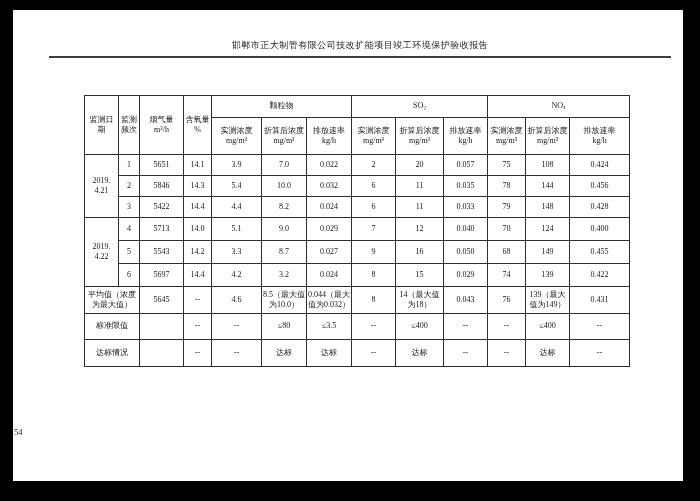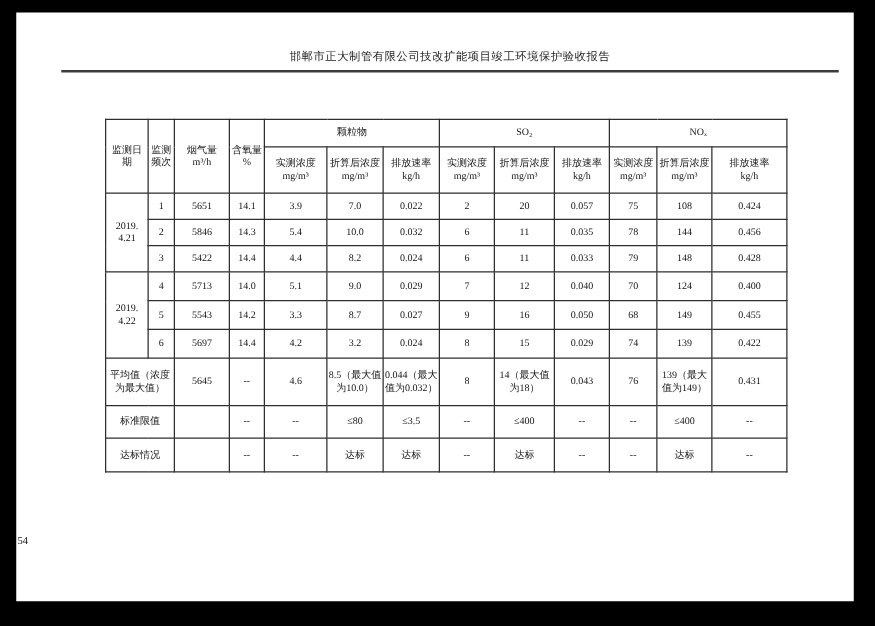--- a/index.html
+++ b/index.html
@@ -10,21 +10,21 @@
   .caption{position:absolute;top:65px;left:0;width:100%;text-align:center;
     font-weight:bold;font-size:10.5px;color:#111;}
   table{position:absolute;left:71px;top:85px;width:545px;border-collapse:collapse;table-layout:fixed;}
   th,td{border:1px solid #2e2e2e;text-align:center;vertical-align:middle;
     font-size:8px;line-height:1.3;padding:0 1px;font-weight:normal;color:#161616;
     white-space:pre-line;word-break:break-all;overflow:hidden;}
   thead tr:nth-child(1){height:22px;}
   thead tr:nth-child(2){height:37px;font-family:Liberation Serif, serif;}
   tbody tr{height:21px;}
   tbody tr:nth-child(4),tbody tr:nth-child(5),tbody tr:nth-child(6){height:23px;}
-  tbody tr:nth-child(7){height:38px;font-family:Liberation Serif, serif;}
+  tbody tr:nth-child(7){height:27px;font-family:Liberation Serif, serif;}
   tbody tr:nth-child(8){height:26px;margin-top:23px;}
   tbody tr:nth-child(9){height:27px;}
   .page-number{position:absolute;top:417px;left:1px;width:100%;text-align:left;font-size:8.5px;color:#222;}
 </style>
 </head>
 <body>
 
 <div class="page">
   <div class="doc-header">
     <span>邯郸市正大制管有限公司技改扩能项目竣工环境保护验收报告</span>

